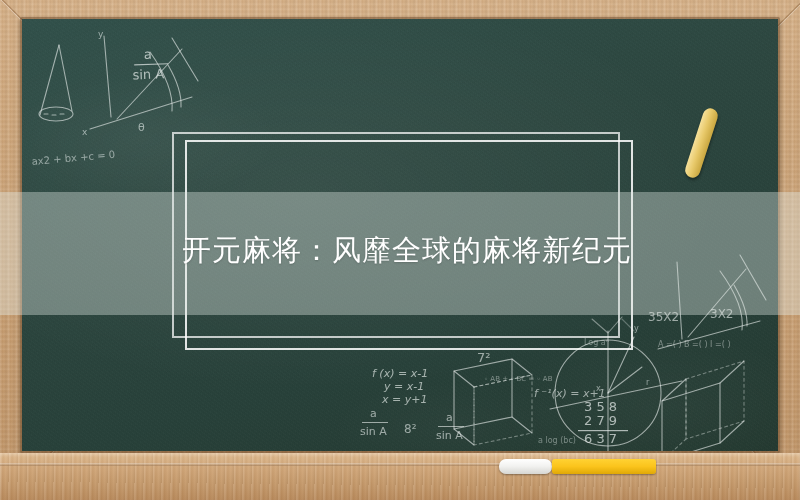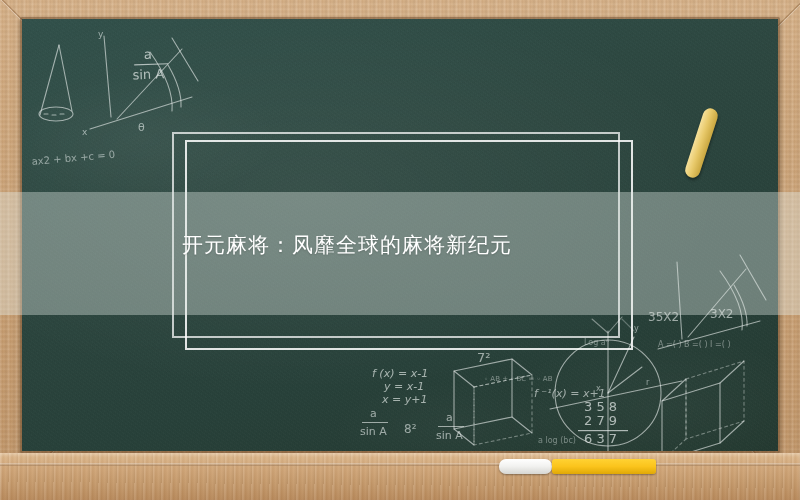--- a/index.html
+++ b/index.html
@@ -160,21 +160,21 @@
     background: rgba(226, 233, 230, 0.38);
     pointer-events: none;
   }
 
   
   .title {
     position: absolute;
     left: 182px;
     top: 232px;
     width: 560px;
-    font-size: 21px;
+    font-size: 29px;
     line-height: 1.25;
     letter-spacing: 1px;
     color: #ffffff;
     white-space: nowrap;
     text-shadow: 0 1px 2px rgba(0,0,0,0.18);
     font-family: "DejaVu Sans", "Liberation Sans", sans-serif;
   }
 
   
   .chalk-white {

